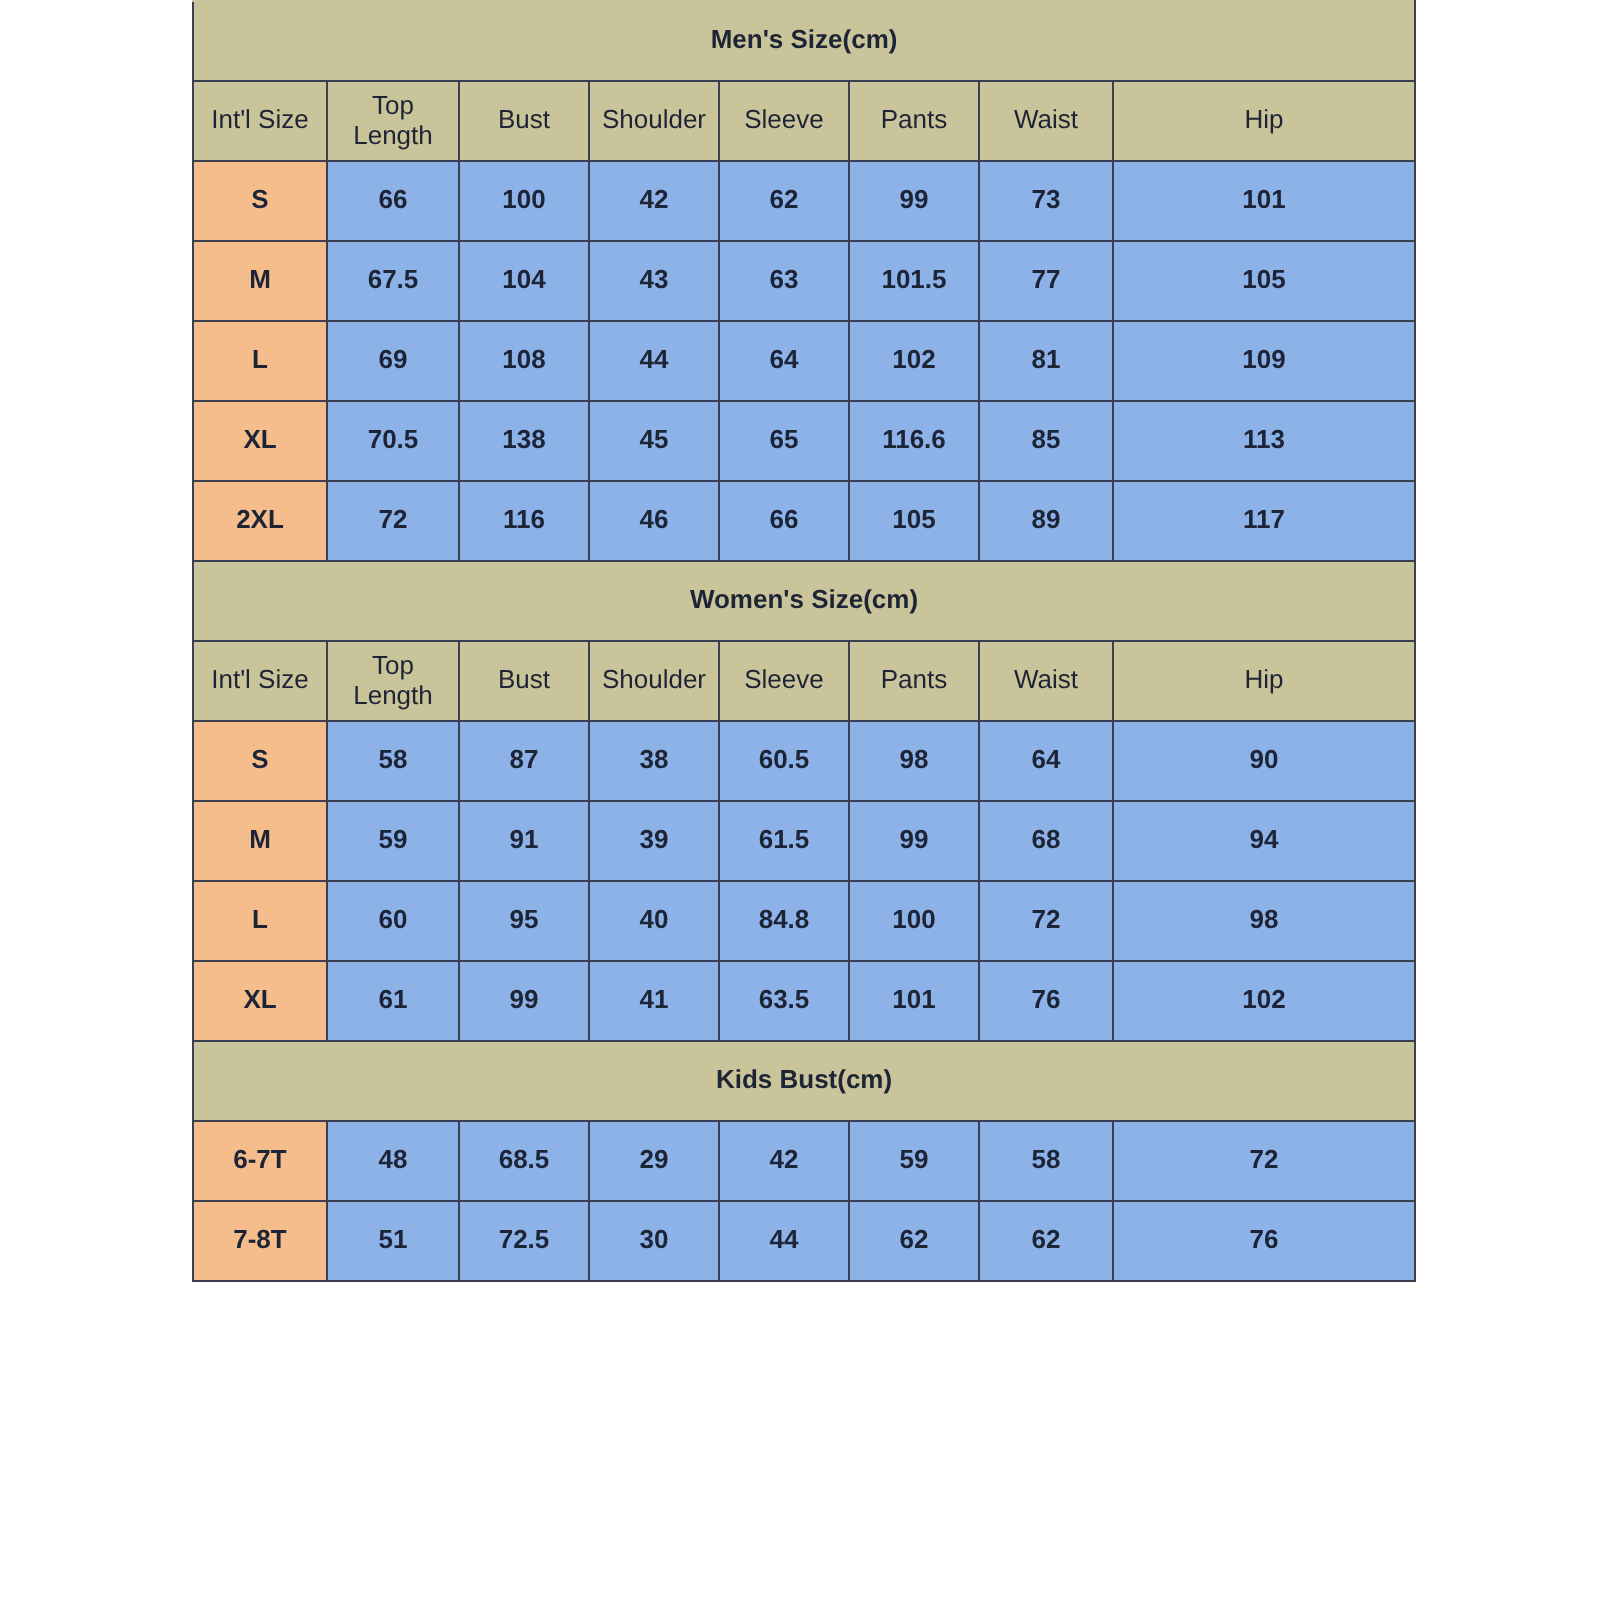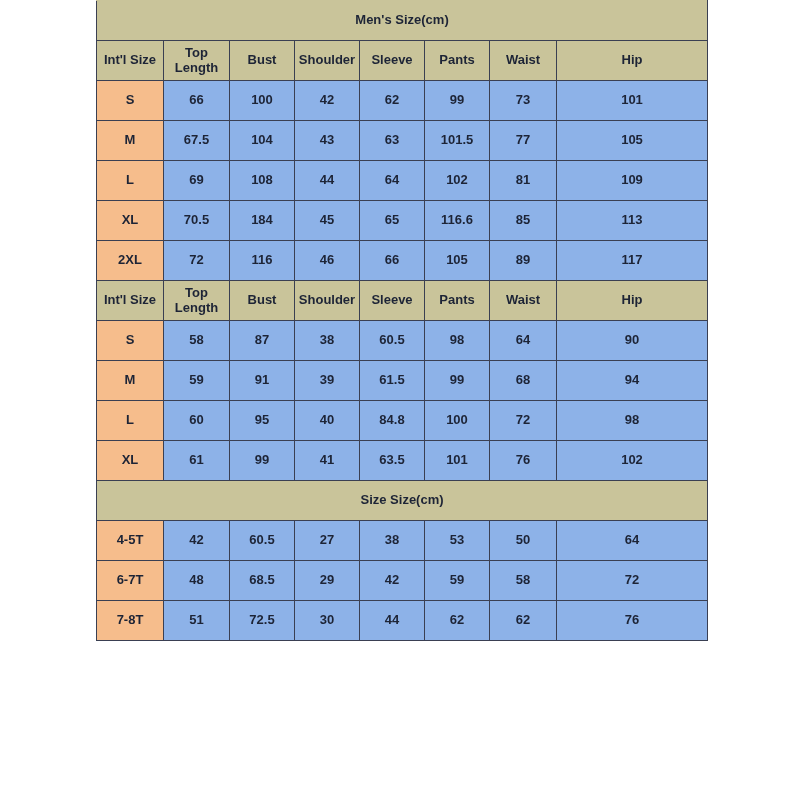--- a/index.html
+++ b/index.html
@@ -52,21 +52,21 @@
   }
   tr.section-title-row.first td.section-title {
     border-top: 1px solid #c9c49a;
   }
 
   
   td.col-head {
     background: #c9c49a;
     color: #22262f;
     font-size: 12.5px;
-    font-weight: bold;
+    font-weight: normal;
     border-color: #6b6a50;
   }
 
   
   td.size-label {
     background: #f6bd8c;
     color: #2a2118;
     font-weight: bold;
     font-size: 13px;
     border-color: #4a4636;
@@ -146,36 +146,39 @@
           <td class="data-cell">108</td>
           <td class="data-cell">44</td>
           <td class="data-cell">64</td>
           <td class="data-cell">102</td>
           <td class="data-cell">81</td>
           <td class="data-cell">109</td>
         </tr>
         <tr class="data-row">
           <td class="size-label">XL</td>
           <td class="data-cell">70.5</td>
-          <td class="data-cell">184</td>
+          <td class="data-cell">138</td>
           <td class="data-cell">45</td>
           <td class="data-cell">65</td>
           <td class="data-cell">116.6</td>
           <td class="data-cell">85</td>
           <td class="data-cell">113</td>
         </tr>
         <tr class="data-row">
           <td class="size-label">2XL</td>
           <td class="data-cell">72</td>
           <td class="data-cell">116</td>
           <td class="data-cell">46</td>
           <td class="data-cell">66</td>
           <td class="data-cell">105</td>
           <td class="data-cell">89</td>
           <td class="data-cell">117</td>
+        </tr>
+        <tr class="section-title-row">
+          <td class="section-title" colspan="8">Women's Size(cm)</td>
         </tr>
         <tr class="col-head-row">
           <td class="col-head">Int'l Size</td>
           <td class="col-head">Top Length</td>
           <td class="col-head">Bust</td>
           <td class="col-head">Shoulder</td>
           <td class="col-head">Sleeve</td>
           <td class="col-head">Pants</td>
           <td class="col-head">Waist</td>
           <td class="col-head">Hip</td>
@@ -214,31 +217,21 @@
           <td class="size-label">XL</td>
           <td class="data-cell">61</td>
           <td class="data-cell">99</td>
           <td class="data-cell">41</td>
           <td class="data-cell">63.5</td>
           <td class="data-cell">101</td>
           <td class="data-cell">76</td>
           <td class="data-cell">102</td>
         </tr>
         <tr class="section-title-row">
-          <td class="section-title" colspan="8">Size Size(cm)</td>
-        </tr>
-        <tr class="data-row">
-          <td class="size-label">4-5T</td>
-          <td class="data-cell">42</td>
-          <td class="data-cell">60.5</td>
-          <td class="data-cell">27</td>
-          <td class="data-cell">38</td>
-          <td class="data-cell">53</td>
-          <td class="data-cell">50</td>
-          <td class="data-cell">64</td>
+          <td class="section-title" colspan="8">Kids Bust(cm)</td>
         </tr>
         <tr class="data-row">
           <td class="size-label">6-7T</td>
           <td class="data-cell">48</td>
           <td class="data-cell">68.5</td>
           <td class="data-cell">29</td>
           <td class="data-cell">42</td>
           <td class="data-cell">59</td>
           <td class="data-cell">58</td>
           <td class="data-cell">72</td>

